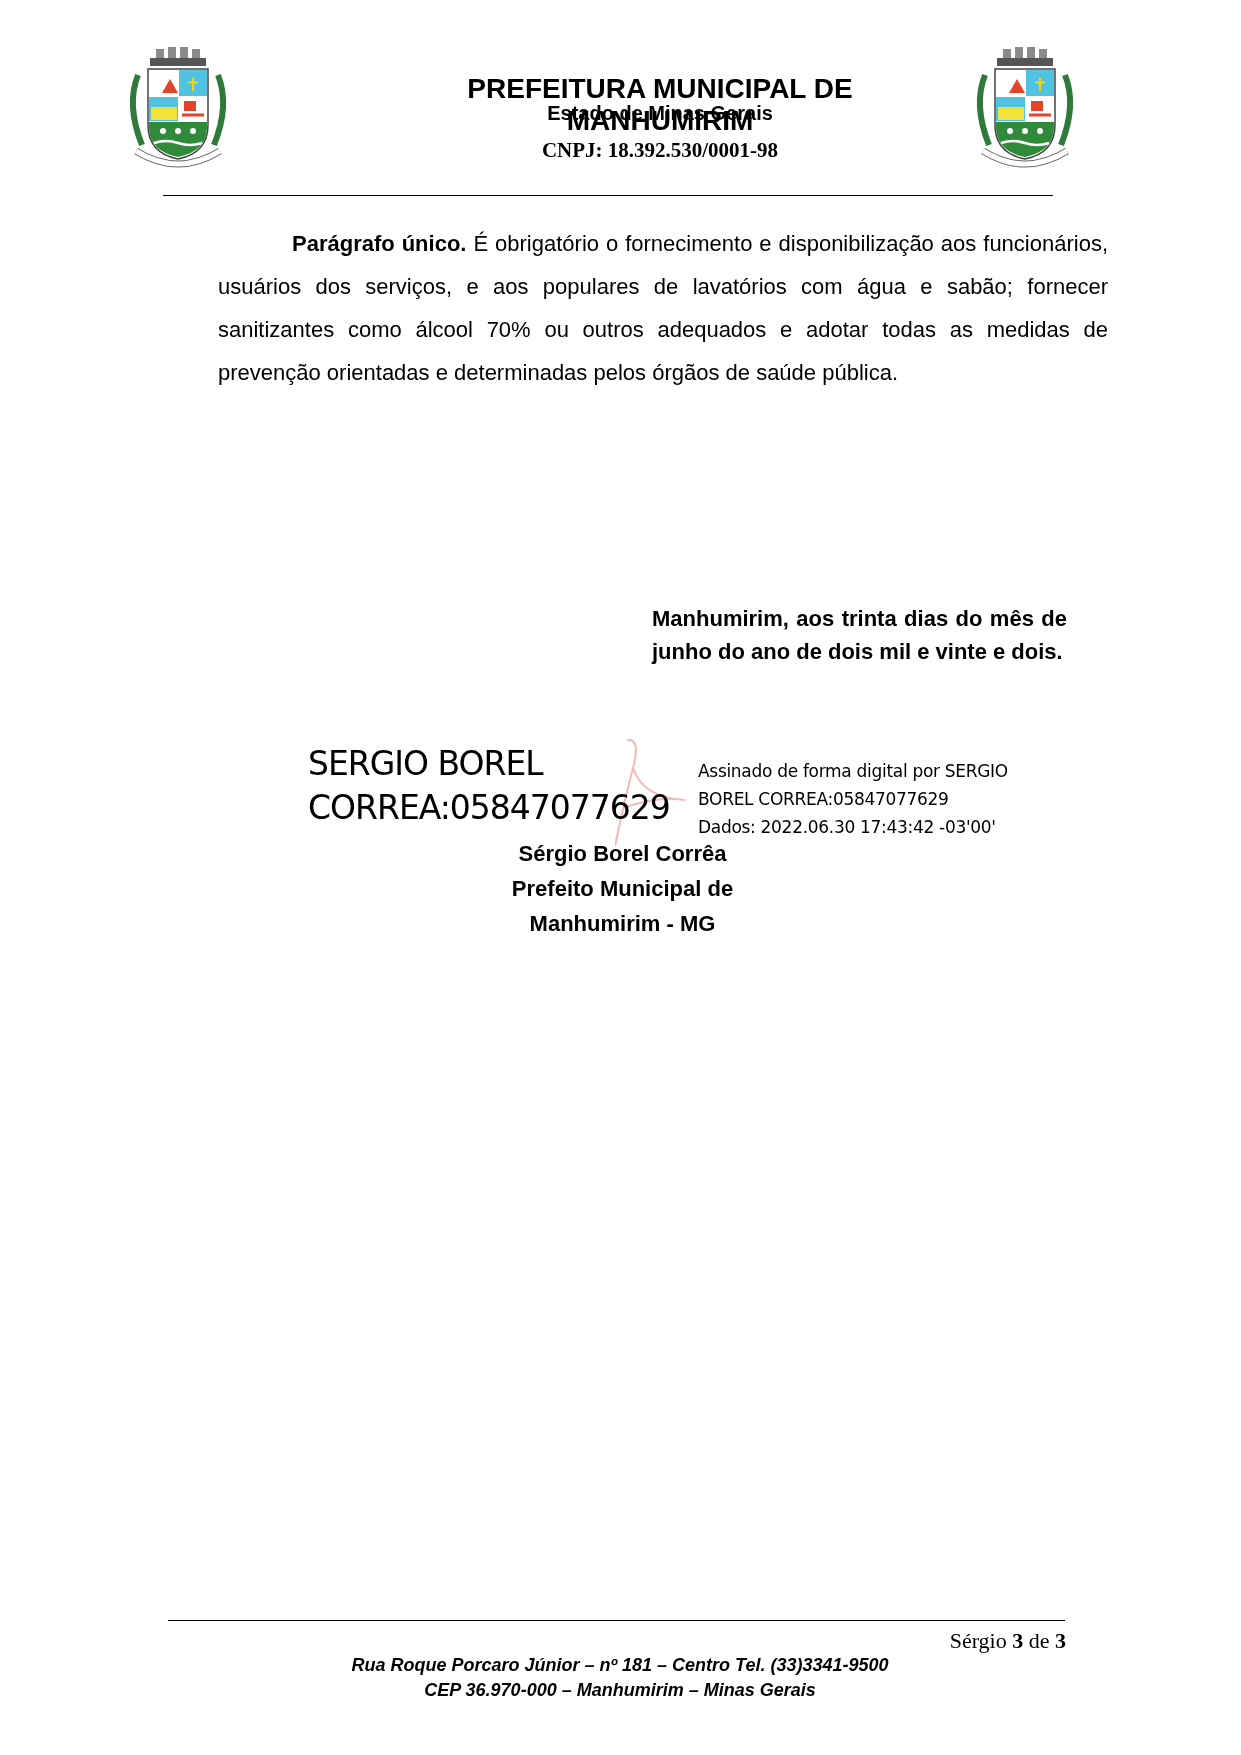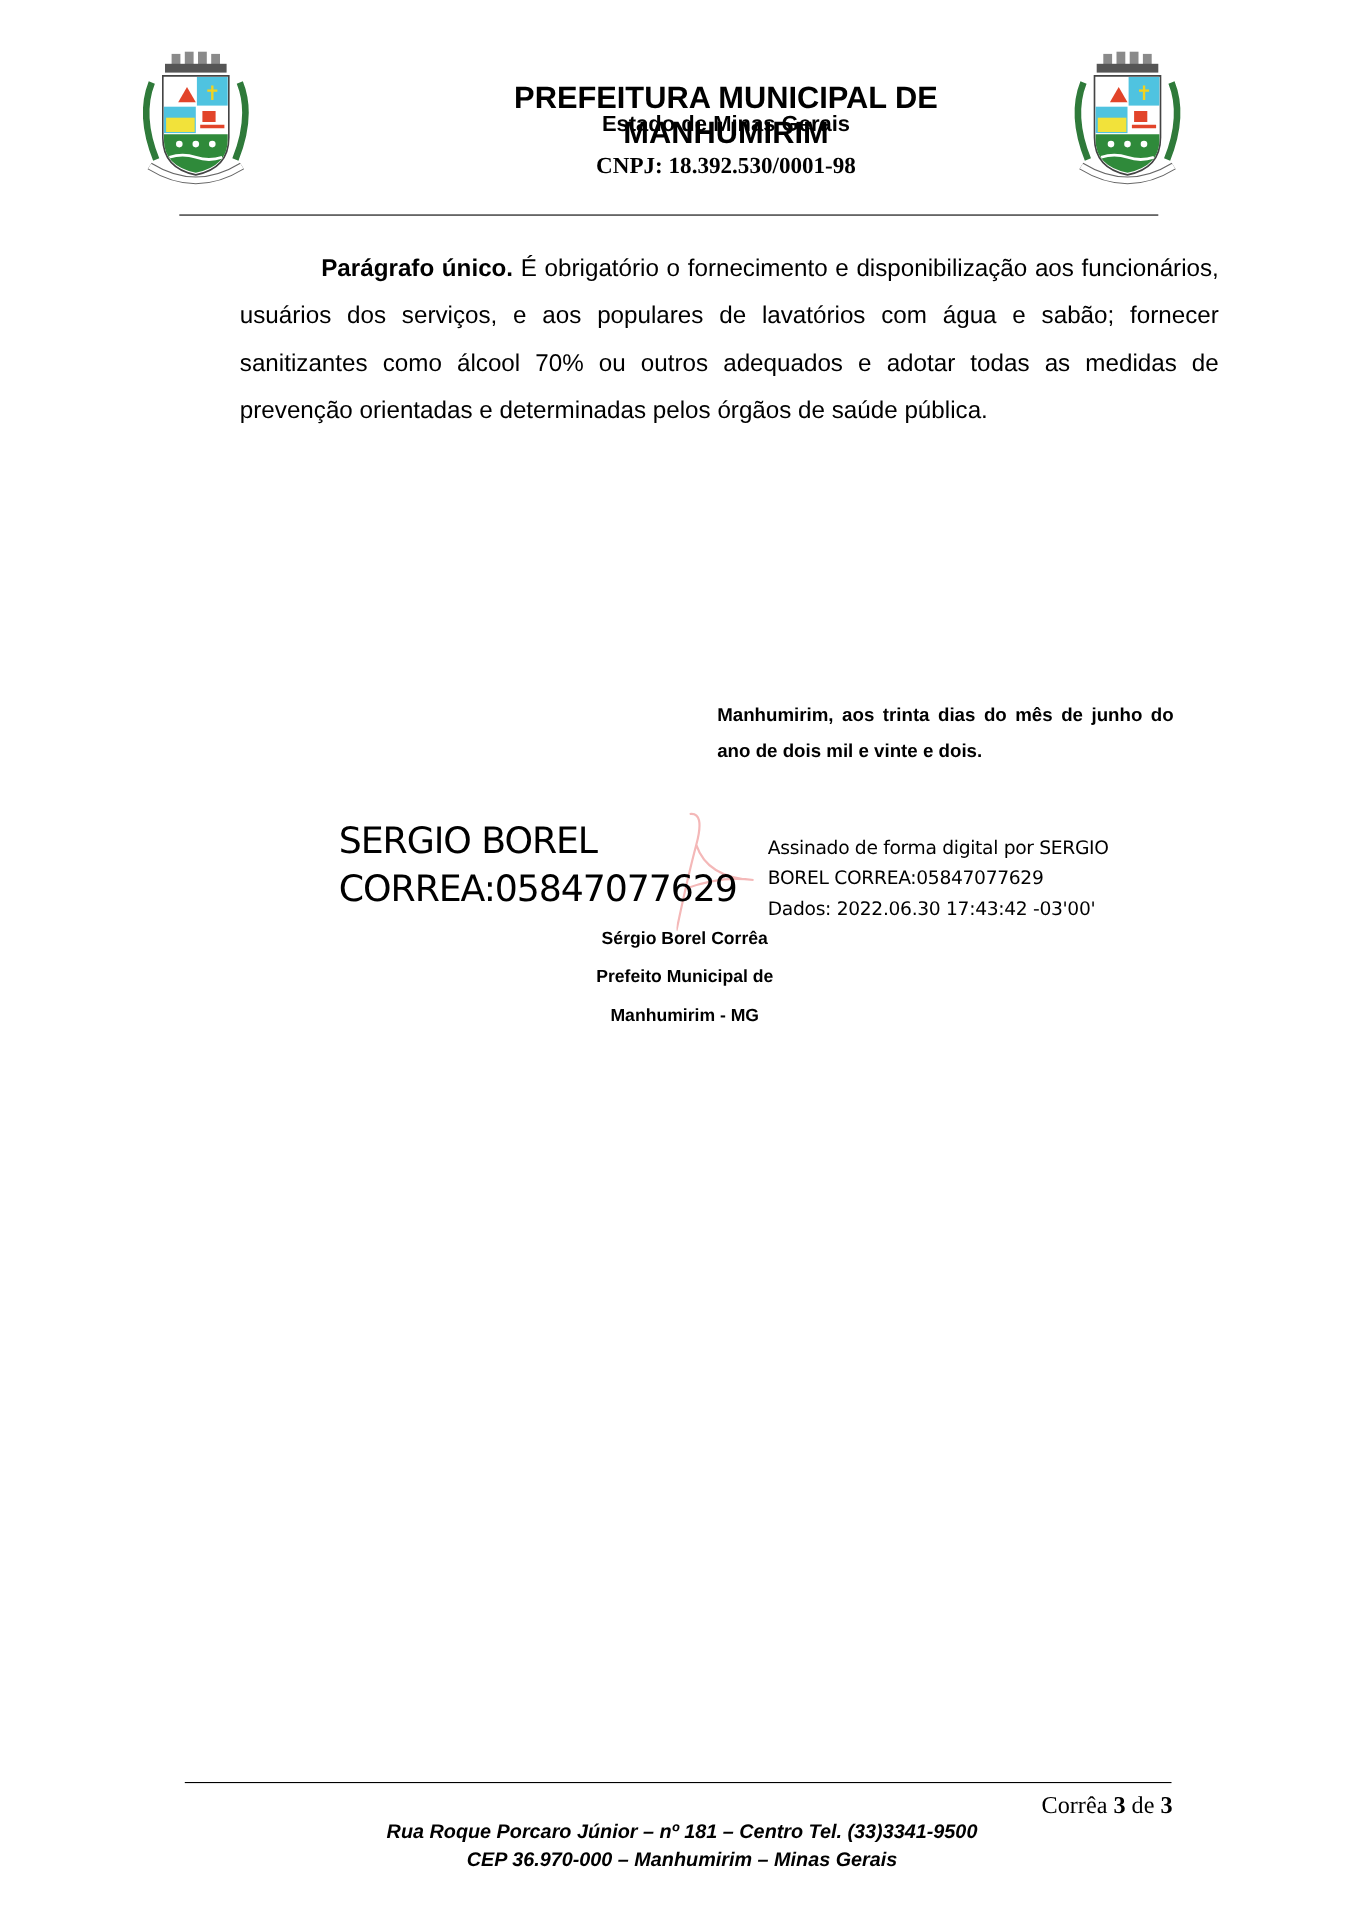--- a/index.html
+++ b/index.html
@@ -6,24 +6,24 @@
   body { width: 1241px; height: 1755px; position: relative; overflow: hidden; color: #000; }
   .crest { position: absolute; width: 120px; height: 135px; }
   .hdr-line { position: absolute; left: 163px; width: 890px; top: 195px; height: 0; border-top: 1.5px solid #000; }
   .hdr-title { position: absolute; left: 380px; width: 560px; text-align: center; font-family: "Liberation Sans", sans-serif; font-weight: bold; }
   #t1 { top: 73px; font-size: 28px; }
   #t2 { top: 102px; font-size: 20px; }
   #t3 { top: 138px; font-size: 21px; font-family: "Liberation Serif", serif; }
   .body-text { position: absolute; left: 178px; width: 890px; font-family: "Liberation Sans", sans-serif; font-size: 22px; line-height: 43px; text-align: justify; }
   .body-text p { margin: 0; }
   .indent { text-indent: 74px; }
-  .date { position: absolute; left: 652px; width: 415px; top: 633px; font-family: "Liberation Sans", sans-serif; font-weight: bold; font-size: 17px; line-height: 33px; text-align: justify; text-align-last: left; }
+  .date { position: absolute; left: 652px; width: 415px; top: 602px; font-family: "Liberation Sans", sans-serif; font-weight: bold; font-size: 22px; line-height: 33px; text-align: justify; text-align-last: left; }
   .sig-big { position: absolute; left: 308px; font-family: "DejaVu Sans", sans-serif; font-size: 33px; line-height: 44px; letter-spacing: -1px; }
   .sig-small { position: absolute; left: 698px; top: 757px; font-family: "DejaVu Sans", sans-serif; font-size: 17px; line-height: 28px; letter-spacing: -0.3px; }
-  .signer { position: absolute; left: 450px; width: 345px; top: 836px; text-align: center; font-family: "Liberation Sans", sans-serif; font-weight: bold; font-size: 16px; line-height: 35px; }
+  .signer { position: absolute; left: 450px; width: 345px; top: 836px; text-align: center; font-family: "Liberation Sans", sans-serif; font-weight: bold; font-size: 22px; line-height: 35px; }
   .acro { position: absolute; left: 615px; top: 738px; width: 80px; height: 110px; }
   .ftr-line { position: absolute; left: 168px; width: 897px; top: 1620px; border-top: 1.5px solid #000; }
   .page-num { position: absolute; right: 175px; top: 1628px; font-family: "Liberation Serif", serif; font-size: 22px; }
   .page-num b { font-weight: bold; }
   .addr { position: absolute; left: 200px; width: 840px; text-align: center; font-family: "Liberation Sans", sans-serif; font-weight: bold; font-style: italic; font-size: 18px; line-height: 26px; }
   #a1 { top: 1652px; }
   #a2 { top: 1677px; }
 </style>
 </head>
 <body>
@@ -109,15 +109,15 @@
   <div>Dados: 2022.06.30 17:43:42 -03'00'</div>
 </div>
 
 <div class="signer">
   <div>Sérgio Borel Corrêa</div>
   <div>Prefeito Municipal de</div>
   <div>Manhumirim - MG</div>
 </div>
 
 <div class="ftr-line"></div>
-<div class="page-num"><span>Corrêa </span><b>3</b><span> de </span><b>3</b></div>
+<div class="page-num"><span>Sérgio </span><b>3</b><span> de </span><b>3</b></div>
 <div id="a1" class="addr">Rua Roque Porcaro Júnior – nº 181 – Centro Tel. (33)3341-9500</div>
 <div id="a2" class="addr">CEP 36.970-000 – Manhumirim – Minas Gerais</div>
 
 </body></html>

